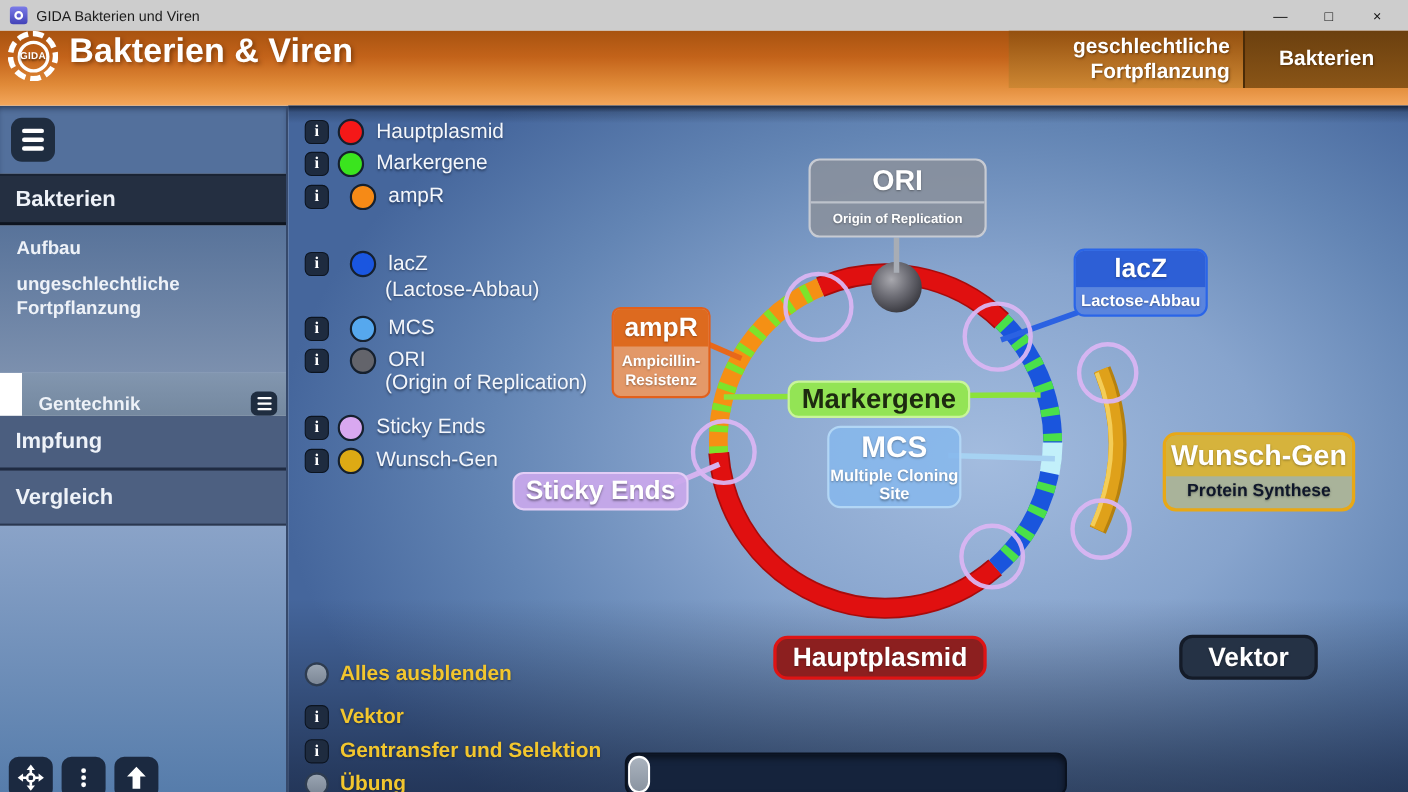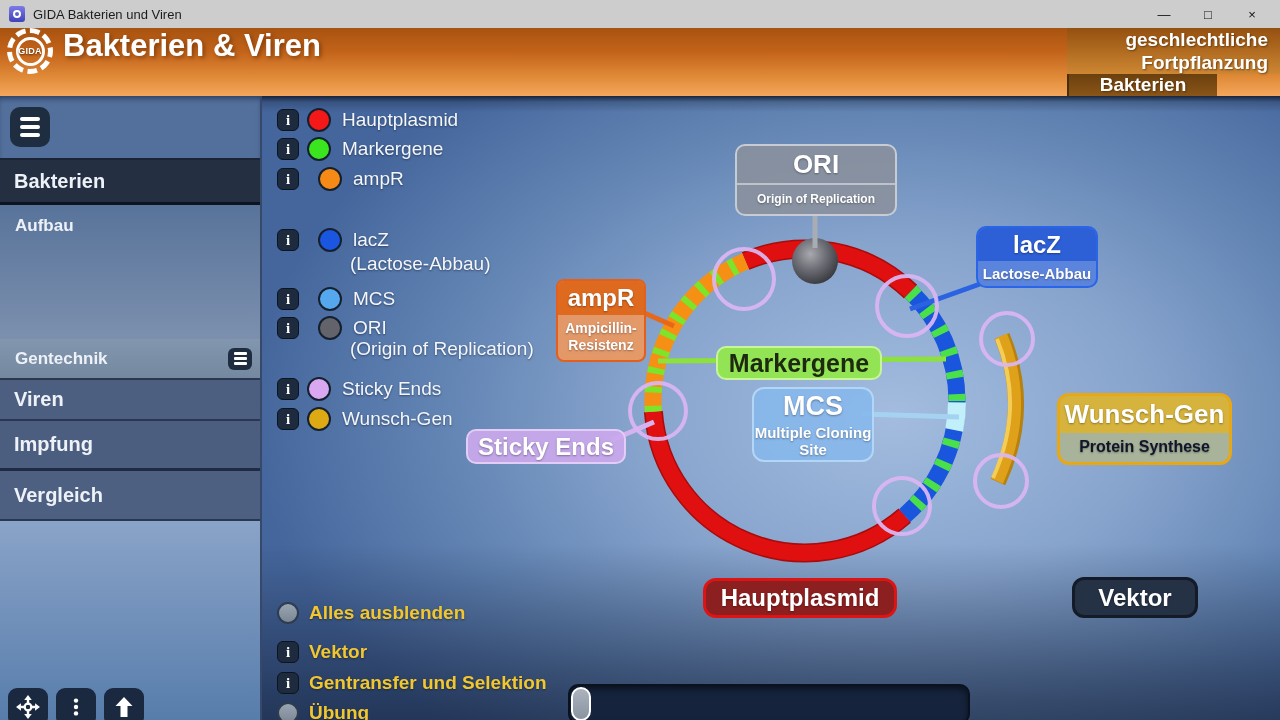--- a/index.html
+++ b/index.html
@@ -16,21 +16,21 @@
           font-size:13px; color:#111; cursor:default; }
 
   
   .header { height:68px; background:linear-gradient(180deg,#a85310 0%,#c3631a 35%,#e08a38 72%,#f4a75c 100%);
             position:relative; display:flex; align-items:flex-start; }
   .logo { width:46px; height:46px; margin-left:7px; border:5px dashed #fff; border-radius:50%;
           display:flex; align-items:center; justify-content:center; flex-shrink:0; }
   .logo-inner { width:29px; height:29px; border:3px solid #fff; border-radius:50%; display:flex; align-items:center; justify-content:center;
                 font-size:9px; font-weight:bold; color:#fff; text-shadow:0 1px 2px rgba(60,30,0,.8); letter-spacing:.3px; }
   .app-title { margin-left:10px; font-size:31px; font-weight:bold; color:#fff; text-shadow:2px 2px 4px rgba(80,35,0,.55); }
-  .tabs { position:absolute; right:0; top:0; height:52px; display:flex;flex-direction:column; }
+  .tabs { position:absolute; right:0; top:0; height:52px; display:flex; }
   .tab1 { width:213px; background:linear-gradient(180deg,#94500f,#cd8733); color:#fff; font-size:19px; font-weight:600;
           display:flex; flex-direction:column; align-items:flex-end; justify-content:center; padding-right:12px;
           line-height:23px; text-shadow:1px 1px 2px rgba(60,30,0,.6); }
   .tab2 { width:150px; background:linear-gradient(180deg,#6b400f,#8a5517); border-left:2px solid #4a2c08; color:#fff;
           font-size:19px; font-weight:600; display:flex; align-items:center; justify-content:center;
           text-shadow:1px 1px 2px rgba(60,30,0,.6); }
 
   
   .layout { display:flex; height:640px; }
 
@@ -38,22 +38,22 @@
   .sidebar { width:262px; flex-shrink:0; display:flex; flex-direction:column; border-right:2px solid #36496b;
              color:#eef2f8; }
   .sb-top { height:62px; background:#53709c; box-shadow:inset 0 5px 6px -3px rgba(10,20,40,.6); padding:11px 0 0 10px; }
   .menu-btn { width:40px; height:40px; background:#1f2d40; border-radius:10px; display:flex; flex-direction:column;
               align-items:center; justify-content:center; gap:4px; cursor:pointer; }
   .menu-btn .bar { width:20px; height:4px; background:#fff; border-radius:2px; }
   .sb-bakterien { height:47px; background:#242f41; border-top:2px solid #1a2434; border-bottom:3px solid #0d1420;
                   font-size:20px; font-weight:600; display:flex; align-items:center; padding-left:14px; }
   .sb-group { height:134px; background:linear-gradient(180deg,#58739a,#7c90ae); padding-top:4px; }
   .sb-sub { font-size:17px; font-weight:600; line-height:21px; padding:6px 10px 6px 15px; cursor:pointer; }
-  .sb-gentechnik { height:39px; background:linear-gradient(180deg,#8296af,#74889f); display:flex; align-items:center;
-                   justify-content:space-between; padding:0 8px 0 15px; font-size:17px; font-weight:600; cursor:pointer; }
+  .sb-gentechnik { height:39px; background:linear-gradient(180deg,#8296af,#74889f); display:flex; align-items:flex-end;
+                   justify-content:space-between; padding:0 8px 0 15px; font-size:17px; font-weight:600; cursor:pointer;margin-left:20px; }
   .mini-menu { width:24px; height:22px; background:#1f2d40; border-radius:6px; display:flex; flex-direction:column;
                align-items:center; justify-content:center; gap:2.5px; }
   .mini-menu .bar { width:13px; height:2.5px; background:#fff; border-radius:1px; }
   .sb-section { font-size:20px; font-weight:600; display:flex; align-items:center; padding-left:14px; cursor:pointer; }
   .sb-viren { height:43px; background:#4c5f80; border-top:2px solid #2a3750; border-bottom:2px solid #2a3750; }
   .sb-vergleich { height:50px; background:#4d6081; border-bottom:2px solid #2a3750; }
   .sb-impfung { height:50px; background:#4b5e7f; border-bottom:3px solid #1f2b42; }
   .sb-rest { flex:1; background:linear-gradient(180deg,#8aa3c8,#537aa9); position:relative; }
   .sb-tools { position:absolute; left:8px; bottom:10px; display:flex; gap:8px; }
   .tool-btn { width:40px; height:38px; background:#1b2940; border-radius:9px; display:flex; align-items:center;
@@ -167,32 +167,30 @@
         <span class="bar"></span>
         <span class="bar"></span>
         <span class="bar"></span>
       </div>
     </div>
     <div class="sb-bakterien">
       <span>Bakterien</span>
     </div>
     <div class="sb-group">
       <div class="sb-sub"><span>Aufbau</span></div>
+      <div class="sb-sub"><span>ungeschlechtliche Fortpflanzung</span></div>
     </div>
     <div class="sb-gentechnik">
       <span>Gentechnik</span>
       <span class="mini-menu">
         <span class="bar"></span>
         <span class="bar"></span>
         <span class="bar"></span>
       </span>
     </div>
-    <div class="sb-section sb-viren">
-        <span>Viren</span>
-      </div>
     <div class="sb-section sb-impfung">
         <span>Impfung</span>
       </div>
     <div class="sb-section sb-vergleich">
         <span>Vergleich</span>
       </div>
     <div class="sb-rest">
       <div class="sb-tools">
         <div class="tool-btn">
           <svg width="26" height="26" viewBox="0 0 24 24">

